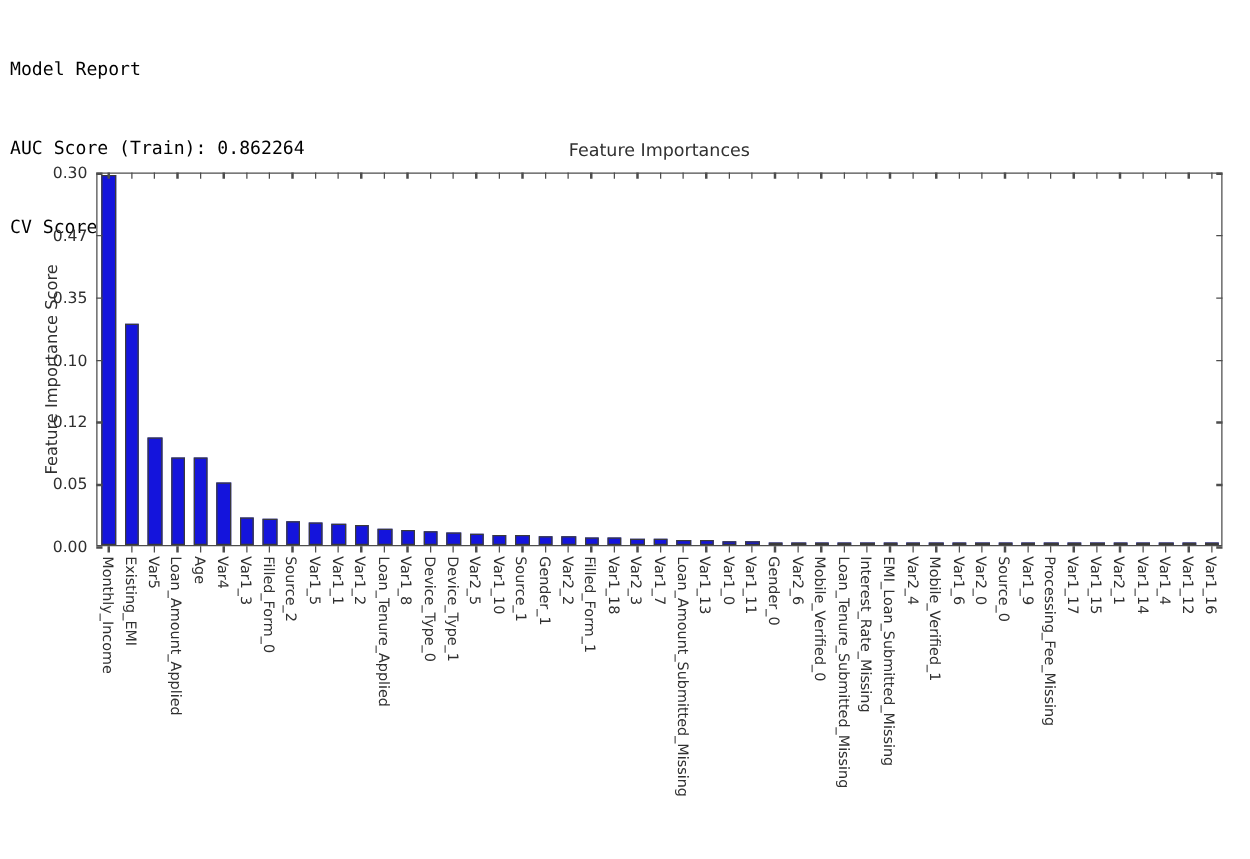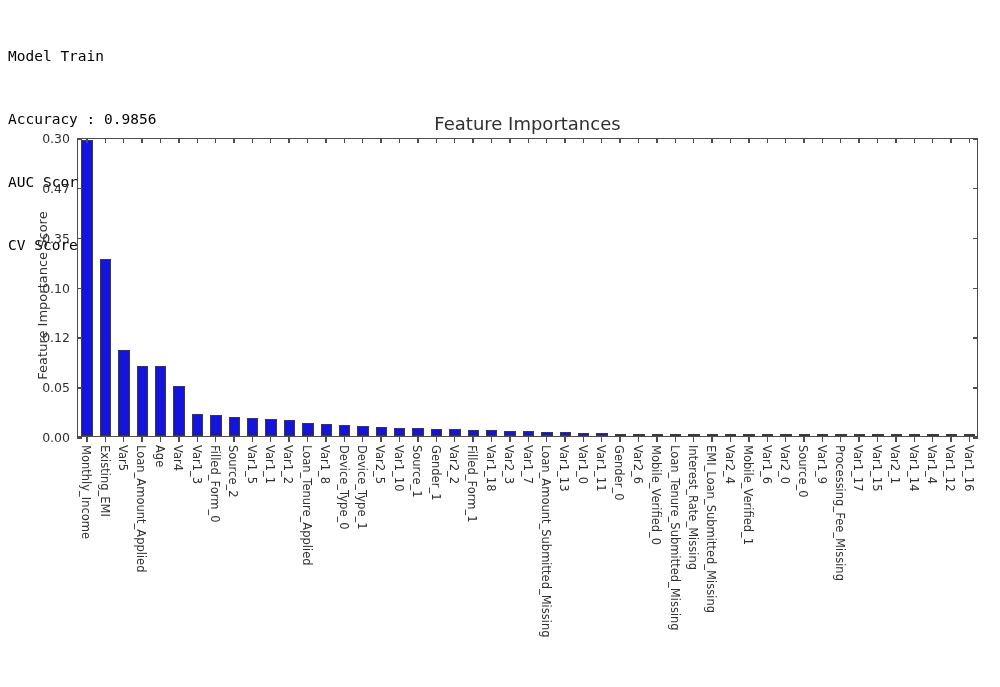--- a/index.html
+++ b/index.html
@@ -37,21 +37,21 @@
     width: 1000px;
     height: 574px;
   }
 
   #chart-title {
     position: absolute;
     left: 77px;
     width: 901px;
     top: 0px;
     text-align: center;
-    font-size: 18px;
+    font-size: 14px;
     color: #303030;
   }
 
   
   #plot-area {
     position: absolute;
     left: 77px;
     top: 25px;
     width: 901px;
     height: 299px;
@@ -150,22 +150,21 @@
     color: #303030;
     white-space: nowrap;
     transform-origin: left top;
     transform: rotate(90deg) translateY(-50%);
   }
 </style>
 </head>
 <body>
 
 <div id="report-header">
-  <div>Model Train</div>
-  <div>Accuracy : 0.9856</div>
+  <div>Model Report</div>
   <div>AUC Score (Train): 0.862264</div>
   <div>CV Score : Mean - 0.8319 | Std - 0.008757 | Min - 0.8208 | Max - 0.8439</div>
 </div>
 
 <div id="figure">
 
   <div id="chart-title">Feature Importances</div>
 
   <div id="ylabel-axis-wrap">
     <div id="ylabel-axis">Feature Importance Score</div>

